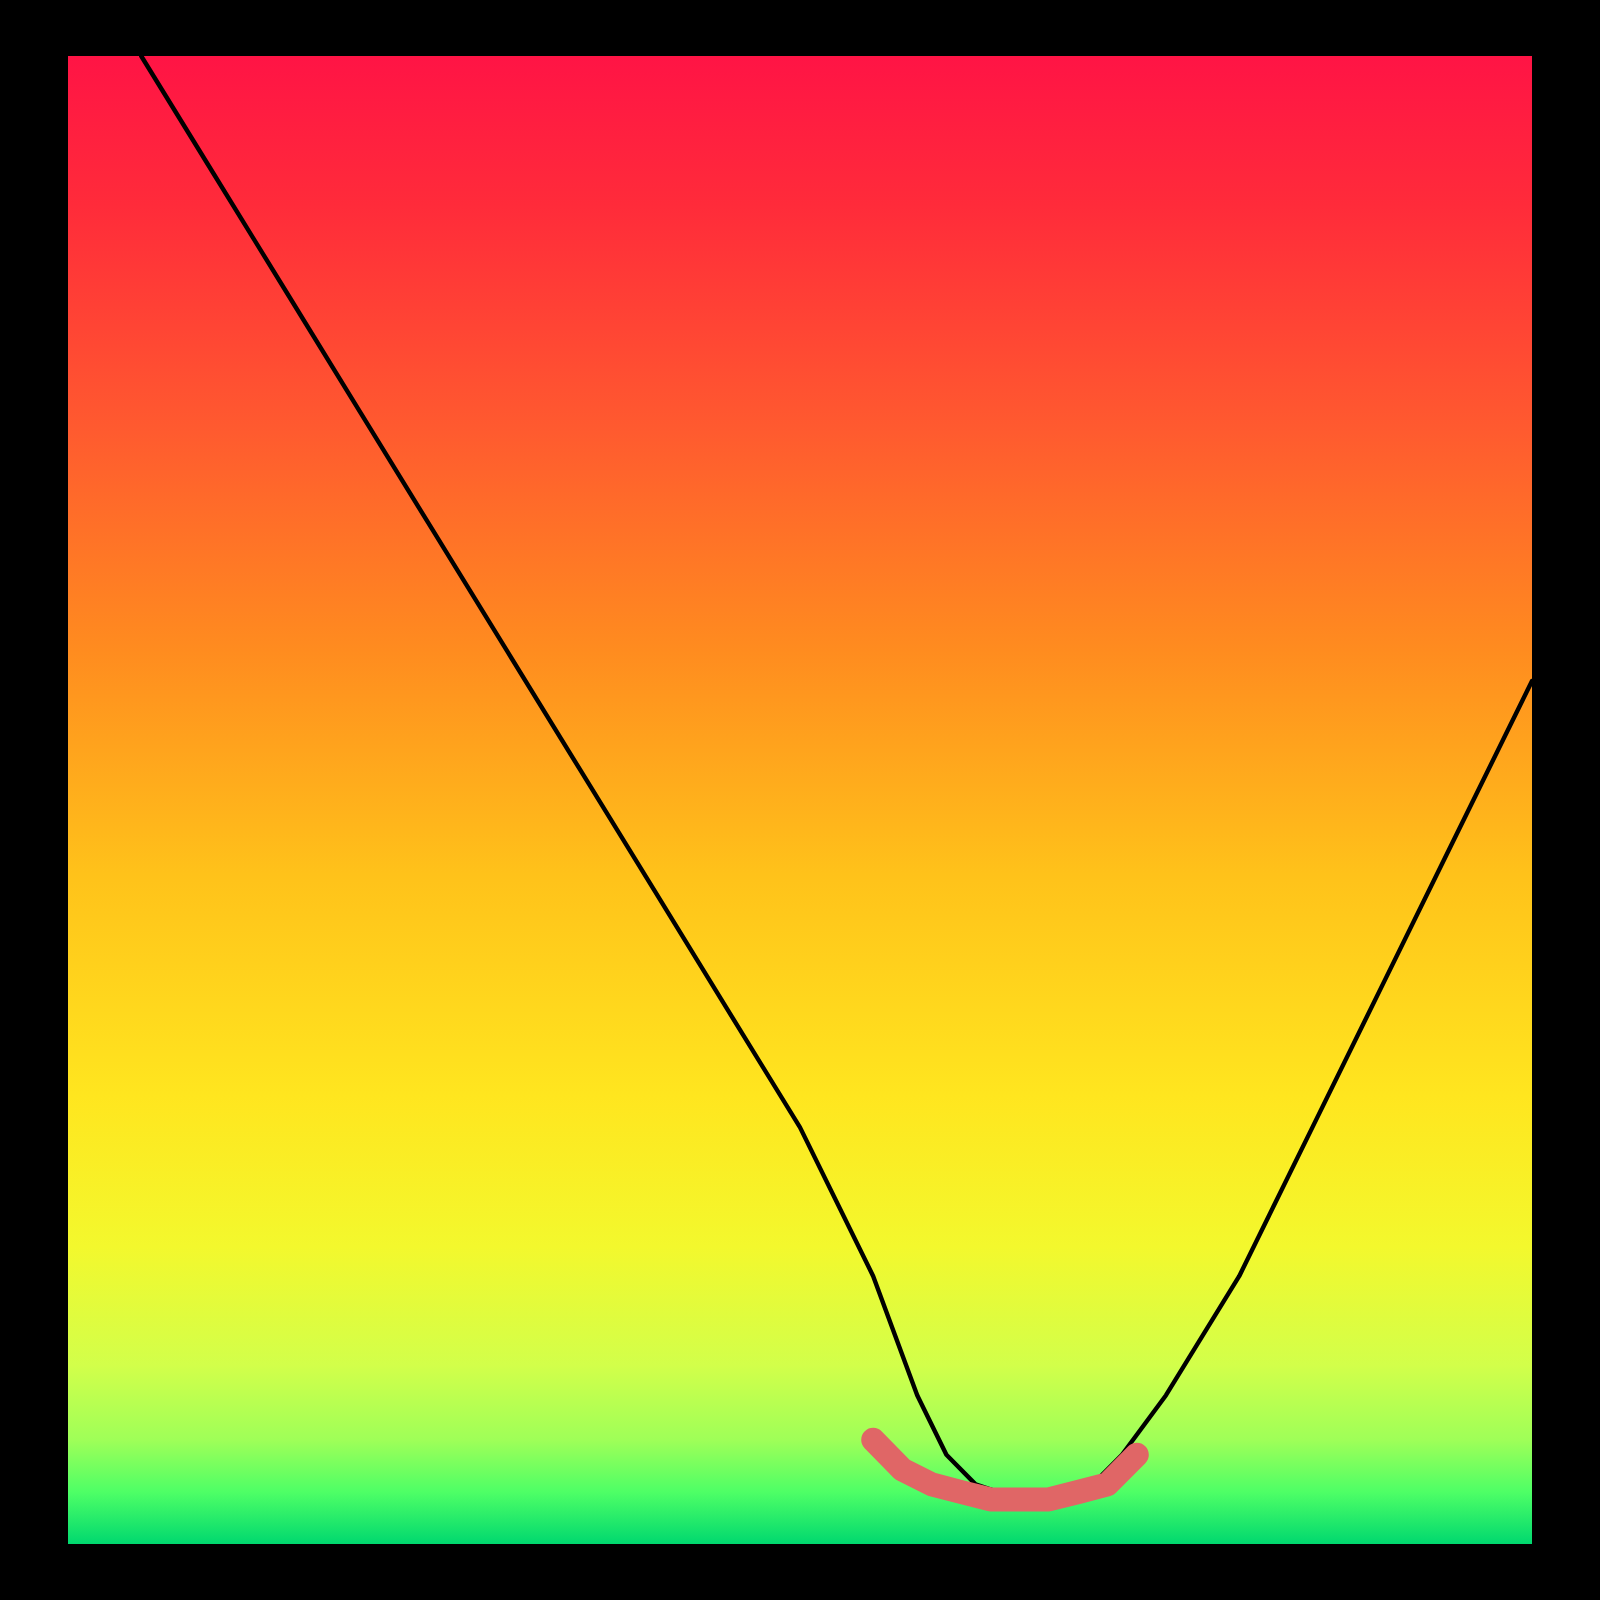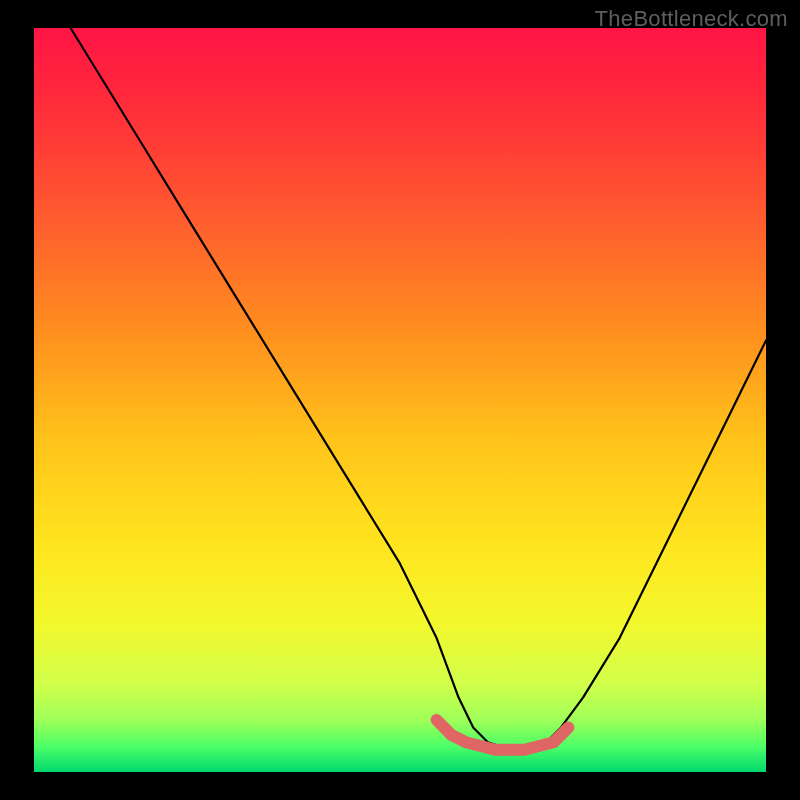--- a/index.html
+++ b/index.html
@@ -33,21 +33,20 @@
     left: 0;
     width: 800px;
     height: 800px;
     display: block;
   }
 </style>
 </head>
 <body>
 
 <div class="frame">
-  <div class="watermark">TheBottleneck.com</div>
 
   <svg class="plot" viewBox="0 0 800 800">
     <defs>
       <linearGradient id="bg-grad" x1="0" y1="0" x2="0" y2="1">
       <stop offset="0.00%" stop-color="#ff1445"></stop>
           <stop offset="10.00%" stop-color="#ff2b3a"></stop>
           <stop offset="25.00%" stop-color="#ff5a2f"></stop>
           <stop offset="40.00%" stop-color="#ff8c1f"></stop>
           <stop offset="55.00%" stop-color="#ffc21a"></stop>
           <stop offset="70.00%" stop-color="#ffe61f"></stop>

